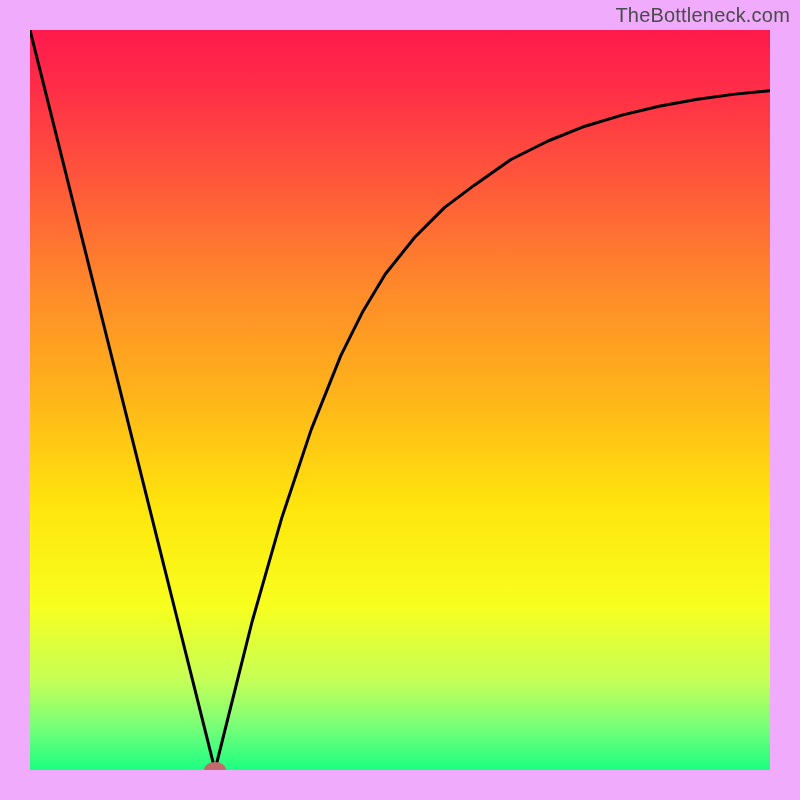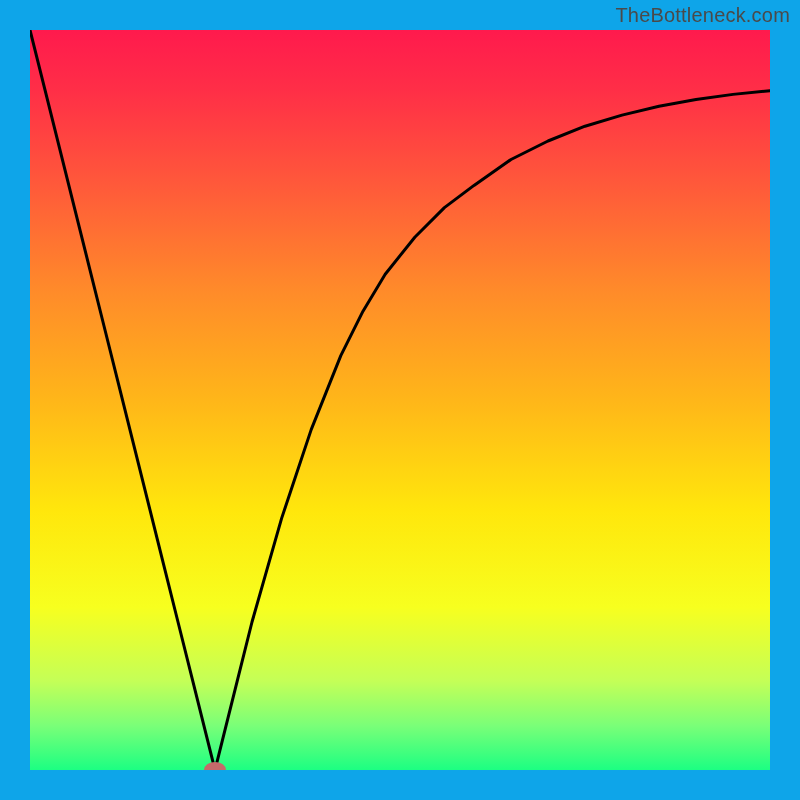--- a/index.html
+++ b/index.html
@@ -8,21 +8,21 @@
     width: 800px;
     height: 800px;
     overflow: hidden;
     background: #000;
     font-family: Arial, Helvetica, sans-serif;
   }
   .frame {
     position: relative;
     width: 800px;
     height: 800px;
-    background: #0ea5e9;
+    background: #f0abfc;
   }
   .watermark {
     position: absolute;
     top: 4px;
     right: 10px;
     color: #4a4a4a;
     font-size: 20px;
     font-weight: 500;
     z-index: 10;
     letter-spacing: 0.2px;

